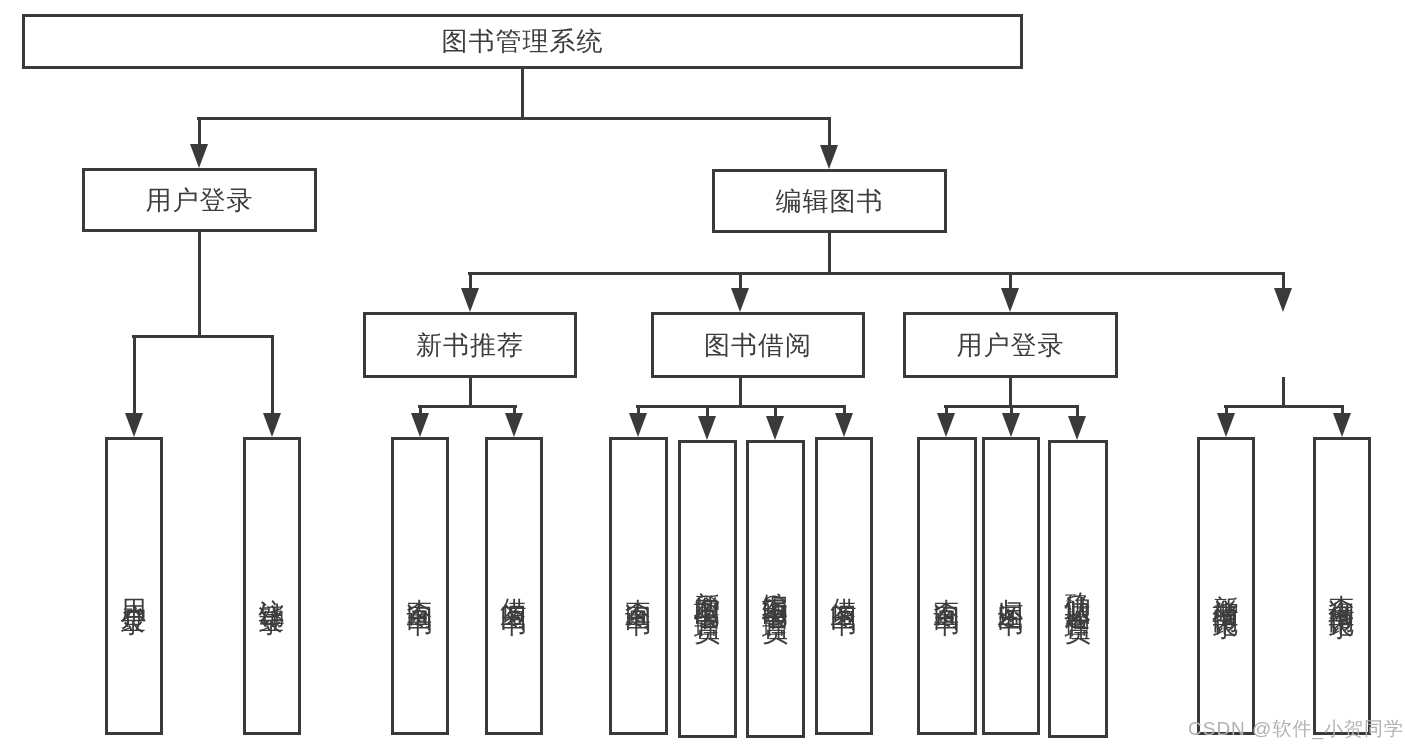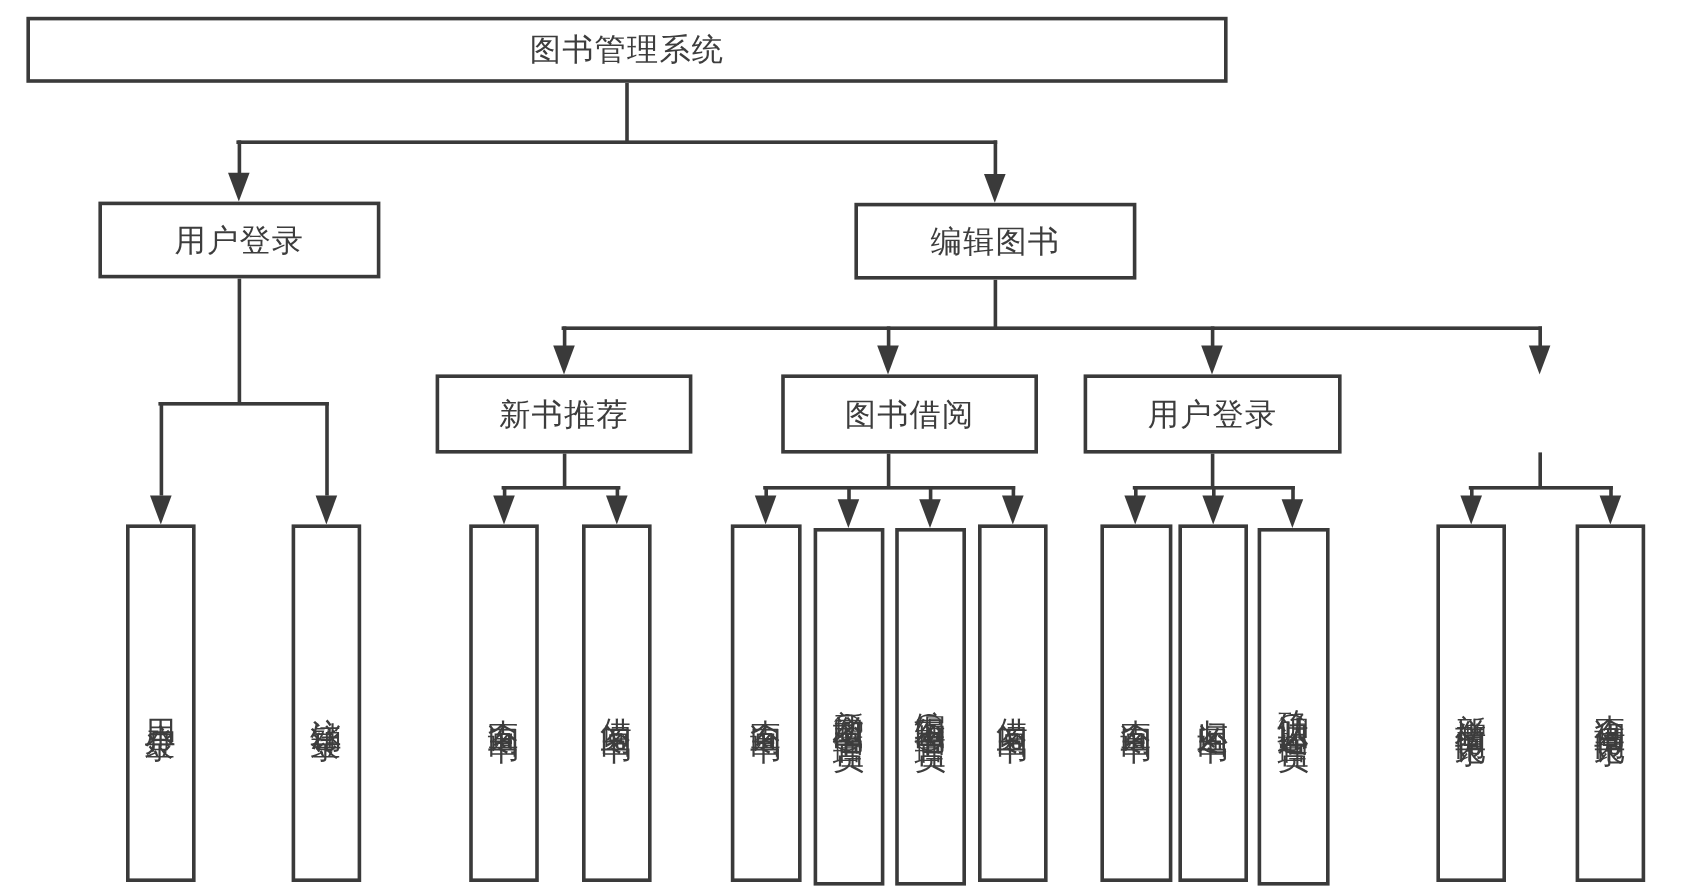--- a/index.html
+++ b/index.html
@@ -127,14 +127,15 @@
   <div class="box vbox" style="left:917px; top:437px; width:60px; height:298px;">查询图书</div>
 
   <div class="box vbox" style="left:982px; top:437px; width:58px; height:298px;">归还图书</div>
 
   <div class="box vbox" style="left:1048px; top:440px; width:60px; height:298px;">确认归还（管理员）</div>
 
   <div class="box vbox" style="left:1197px; top:437px; width:58px; height:298px;">新增借阅记录</div>
 
   <div class="box vbox" style="left:1313px; top:437px; width:58px; height:298px;">查询借阅记录</div>
 
+  <div class="watermark">CSDN @软件_小贺同学</div>
 
 </div>
 
 </body></html>

